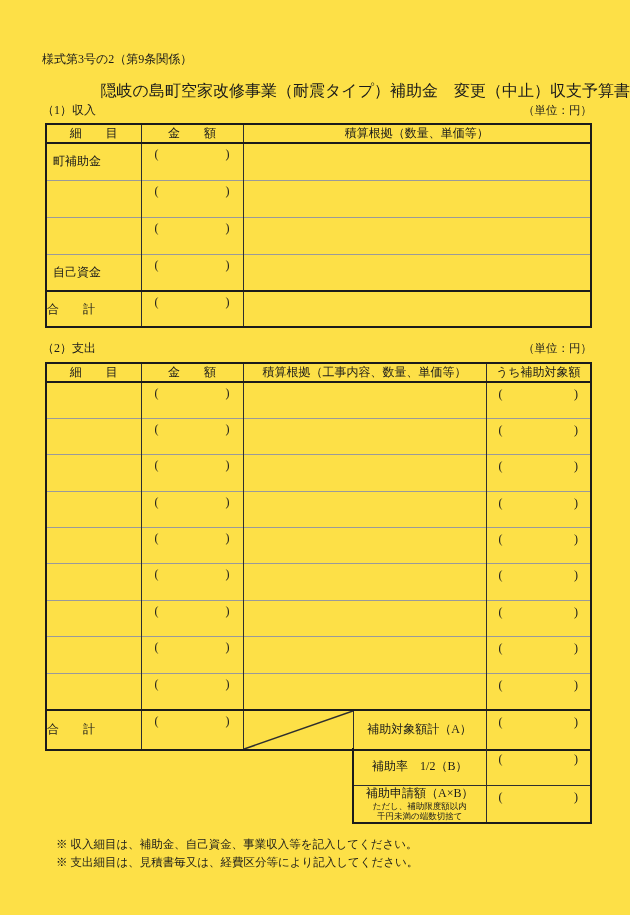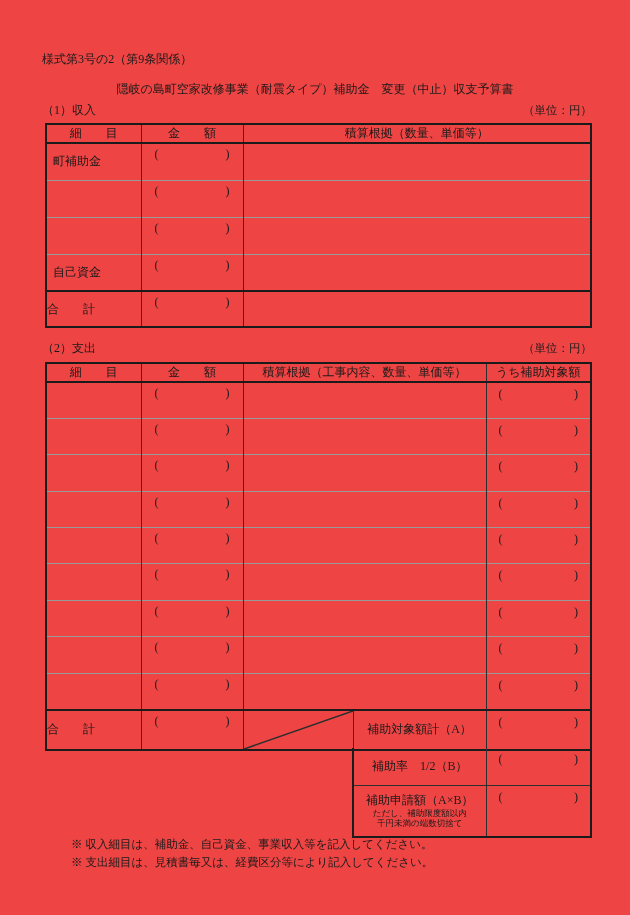--- a/index.html
+++ b/index.html
@@ -6,37 +6,37 @@
     margin: 0;
     padding: 0;
     background: #ffffff;
     font-family: "Liberation Serif", "DejaVu Serif", serif;
     color: #1a1a1a;
   }
   .page {
     position: relative;
     width: 630px;
     height: 915px;
-    background: #ef4444;
+    background: #fde047;
     overflow: hidden;
   }
   .form-number {
     position: absolute;
     left: 42px;
     top: 51px;
     font-size: 12px;
     white-space: nowrap;
   }
   .doc-title {
     position: absolute;
     left: 0;
     top: 81px;
     width: 100%;
-    text-align: center;
-    font-size: 12px;
+    text-align: right;
+    font-size: 16px;
     white-space: nowrap;
   }
   .section-label {
     position: absolute;
     left: 42px;
     font-size: 12px;
     white-space: nowrap;
   }
   .unit-label {
     position: absolute;
@@ -129,33 +129,32 @@
     font-size: 12px;
   }
   .sub-table td {
     border-left: 1px solid #2e2e2e;
     padding: 0;
     overflow: hidden;
   }
   .sub-table td:first-child { border-left: none; }
   .sub-table tr.app-row td { border-top: 1px solid #2e2e2e; }
   .sub-table tr.rate-row { height: 37px; }
-  .sub-table tr.app-row { height: 52px; }
+  .sub-table tr.app-row { height: 38px; }
   td.sub-label { text-align: center; vertical-align: middle; }
   .app-main { font-size: 12px; line-height: 1.25; }
   .app-note { font-size: 8.5px; line-height: 1.25; }
 
   .footnotes {
     position: absolute;
     left: 56px;
     top: 835px;
     font-size: 11.5px;
     line-height: 18px;
     white-space: nowrap;
-    margin-left: 15px;
   }
 </style>
 </head>
 <body>
 
 <div class="page">
 
   <div class="form-number">様式第3号の2（第9条関係）</div>
   <div class="doc-title">隠岐の島町空家改修事業（耐震タイプ）補助金　変更（中止）収支予算書</div>
 

